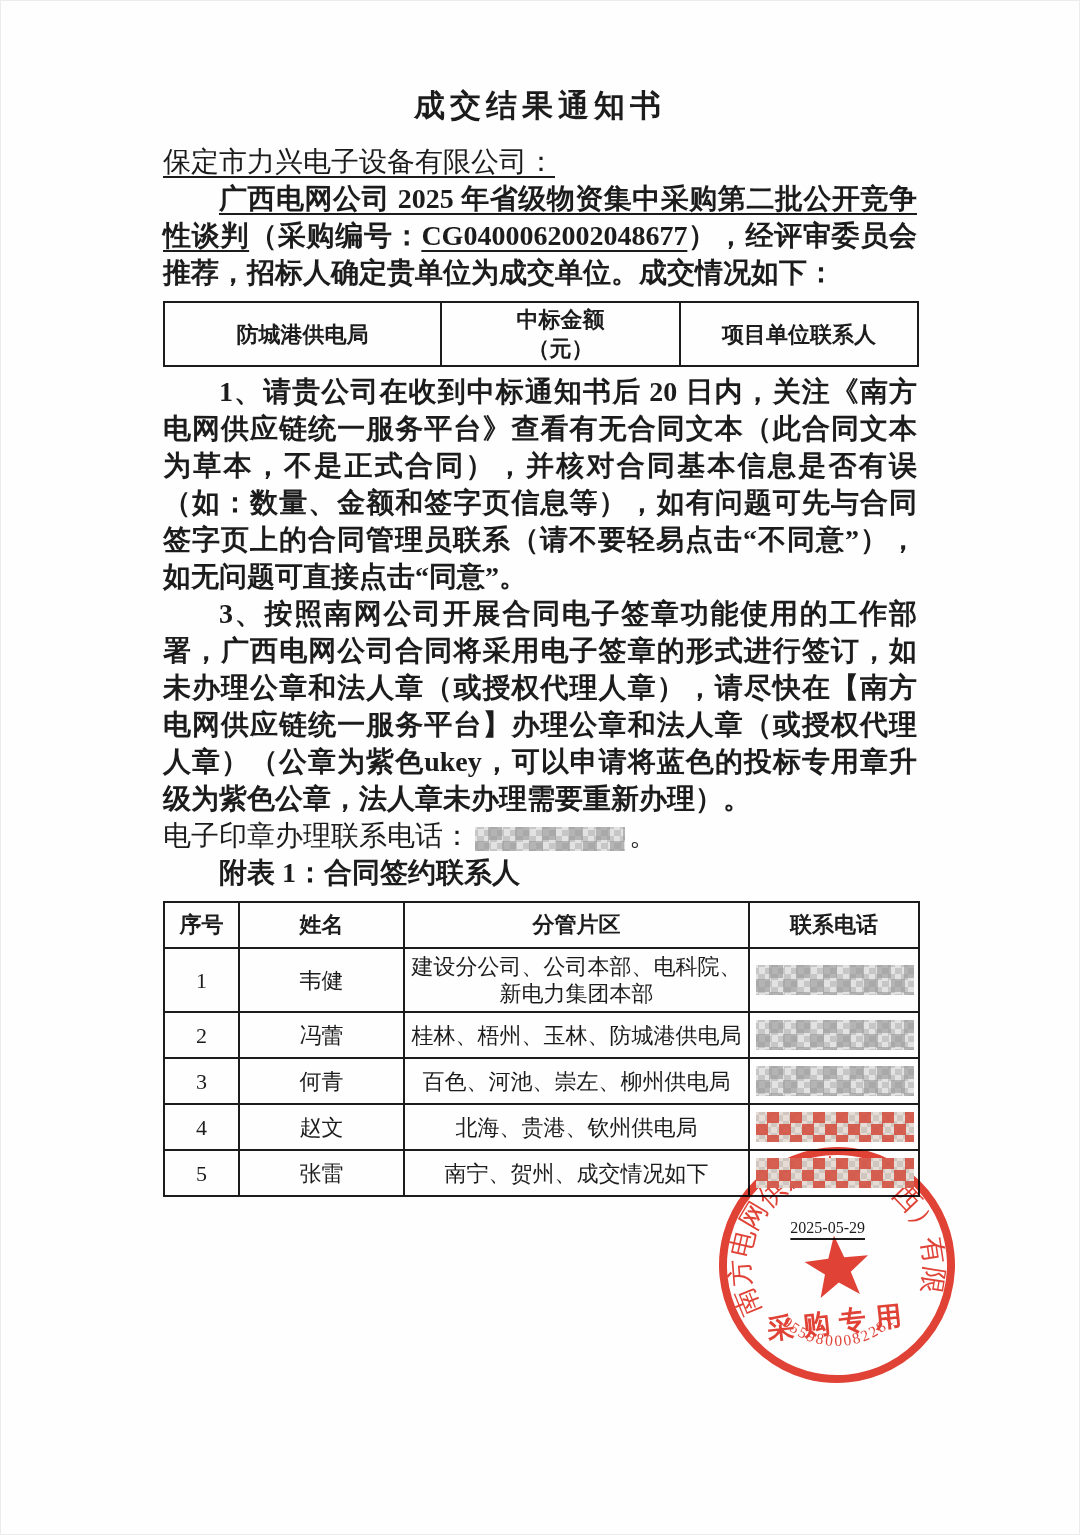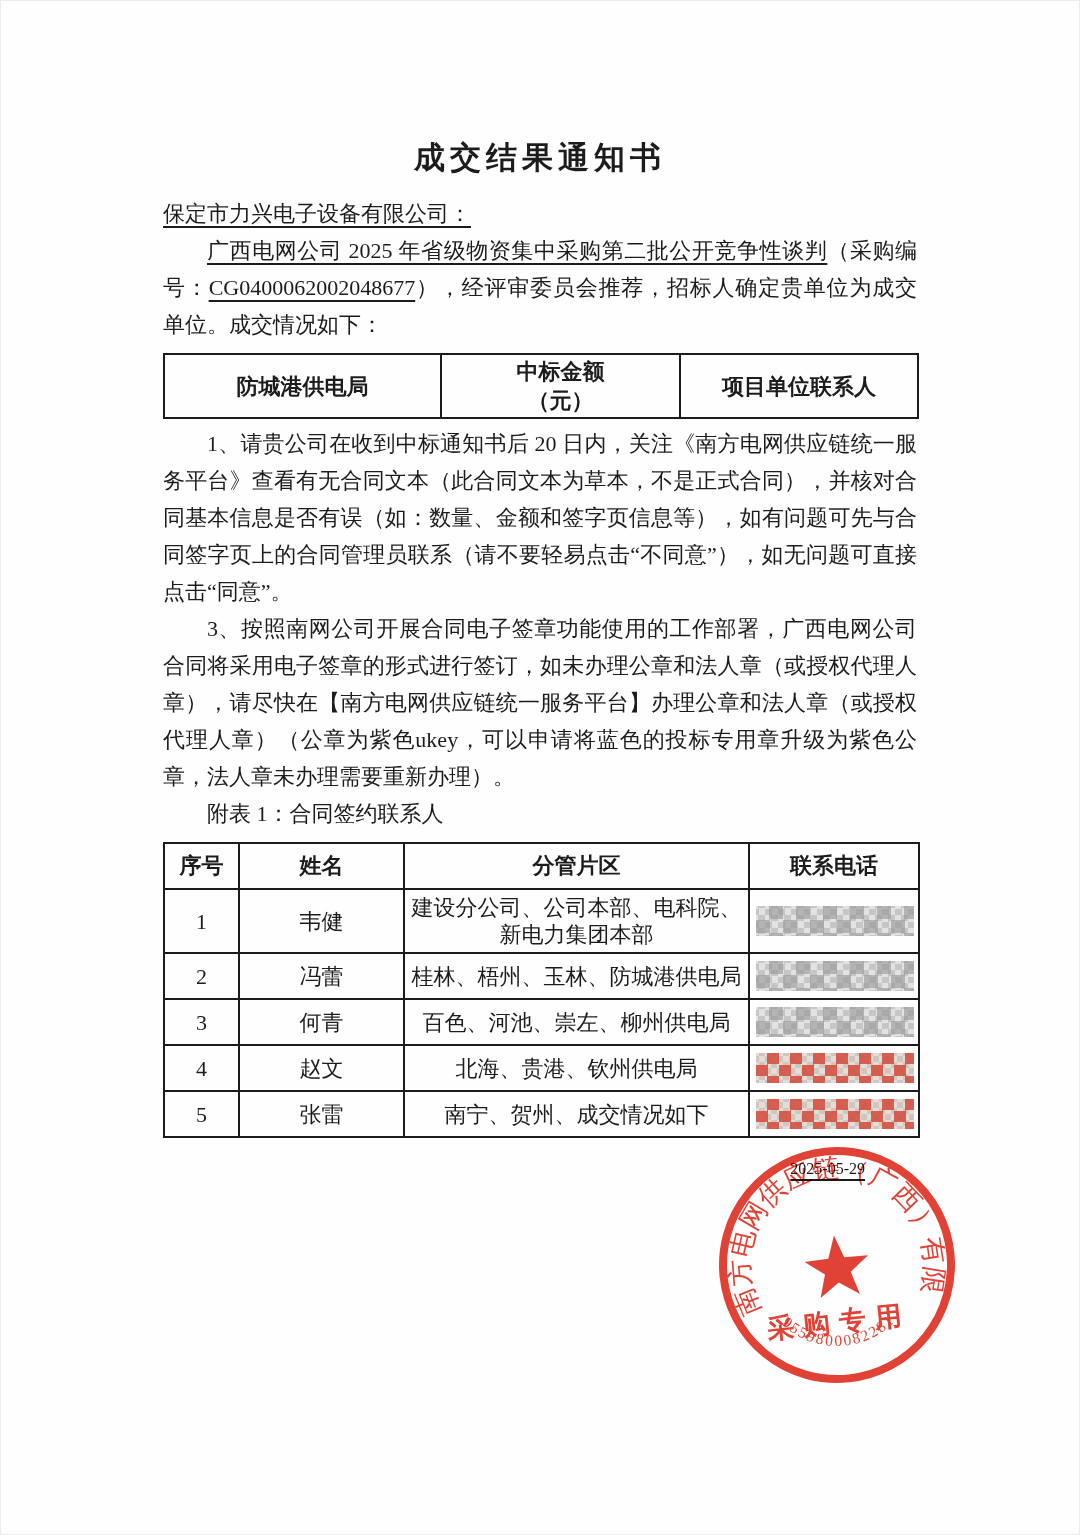--- a/index.html
+++ b/index.html
@@ -6,28 +6,28 @@
   .page{
     position:relative;
     width:1080px;height:1535px;
     background:#fefefe;
     font-family:"Liberation Serif","DejaVu Serif",serif;
     color:#1c1c1c;
     overflow:hidden;
     border:1px solid #ececec;
     box-sizing:border-box;
   }
-  .content{padding:120px 162px 0 162px;margin-top:16px;}
+  .content{padding:84px 162px 0 162px;}
   .doc-title{
     margin:0 0 16px 0;
     text-align:center;
     font-size:31px;font-weight:bold;letter-spacing:5px;
   }
-  p.body{margin:0;font-size:22px;line-height:37px;text-align:justify;}
-  .indent{text-indent:2em;}
+  p.body{margin:0;font-size:28px;line-height:37px;text-align:justify;}
+  .indent{text-indent:2em;font-weight:bold;}
   .u{text-decoration:underline;text-underline-offset:5px;text-decoration-thickness:1.5px;}
   table{border-collapse:collapse;width:100%;table-layout:fixed;margin:10px 0 6px 0;}
   th,td{border:2px solid #1c1c1c;text-align:center;vertical-align:middle;
         font-size:22px;padding:2px 6px;word-break:break-all;}
   th{font-weight:bold;}
   .t1 th{height:56px;line-height:29px;}
   .t1 td{height:92px;line-height:31px;}
   .t2 th{height:40px;}
   .t2 td{height:40px;line-height:27px;}
   .t2 tr.tall td{height:58px;}
@@ -97,20 +97,21 @@
         <th>防城港供电局</th>
         <th><span>中标金额</span><br><span>（元）</span></th>
         <th>项目单位联系人</th>
       </tr>
     </tbody>
       </table>
 
     <p class="body indent">1、请贵公司在收到中标通知书后 20 日内，关注《南方电网供应链统一服务平台》查看有无合同文本（此合同文本为草本，不是正式合同），并核对合同基本信息是否有误（如：数量、金额和签字页信息等），如有问题可先与合同签字页上的合同管理员联系（请不要轻易点击“不同意”），如无问题可直接点击“同意”。</p>
     <p class="body indent">3、按照南网公司开展合同电子签章功能使用的工作部署，广西电网公司合同将采用电子签章的形式进行签订，如未办理公章和法人章（或授权代理人章），请尽快在【南方电网供应链统一服务平台】办理公章和法人章（或授权代理人章）（公章为紫色ukey，可以申请将蓝色的投标专用章升级为紫色公章，法人章未办理需要重新办理）。</p>
 
+    <p class="body"><span>电子印章办理联系电话：</span><span class="mz phone-inline"></span><span>。</span></p>
 
     <p class="body indent">附表 1：合同签约联系人</p>
 
     <table class="t2">
       <colgroup>
           <col style="width:75px">
           <col style="width:165px">
           <col style="width:345px">
           <col style="width:170px">
         </colgroup>

